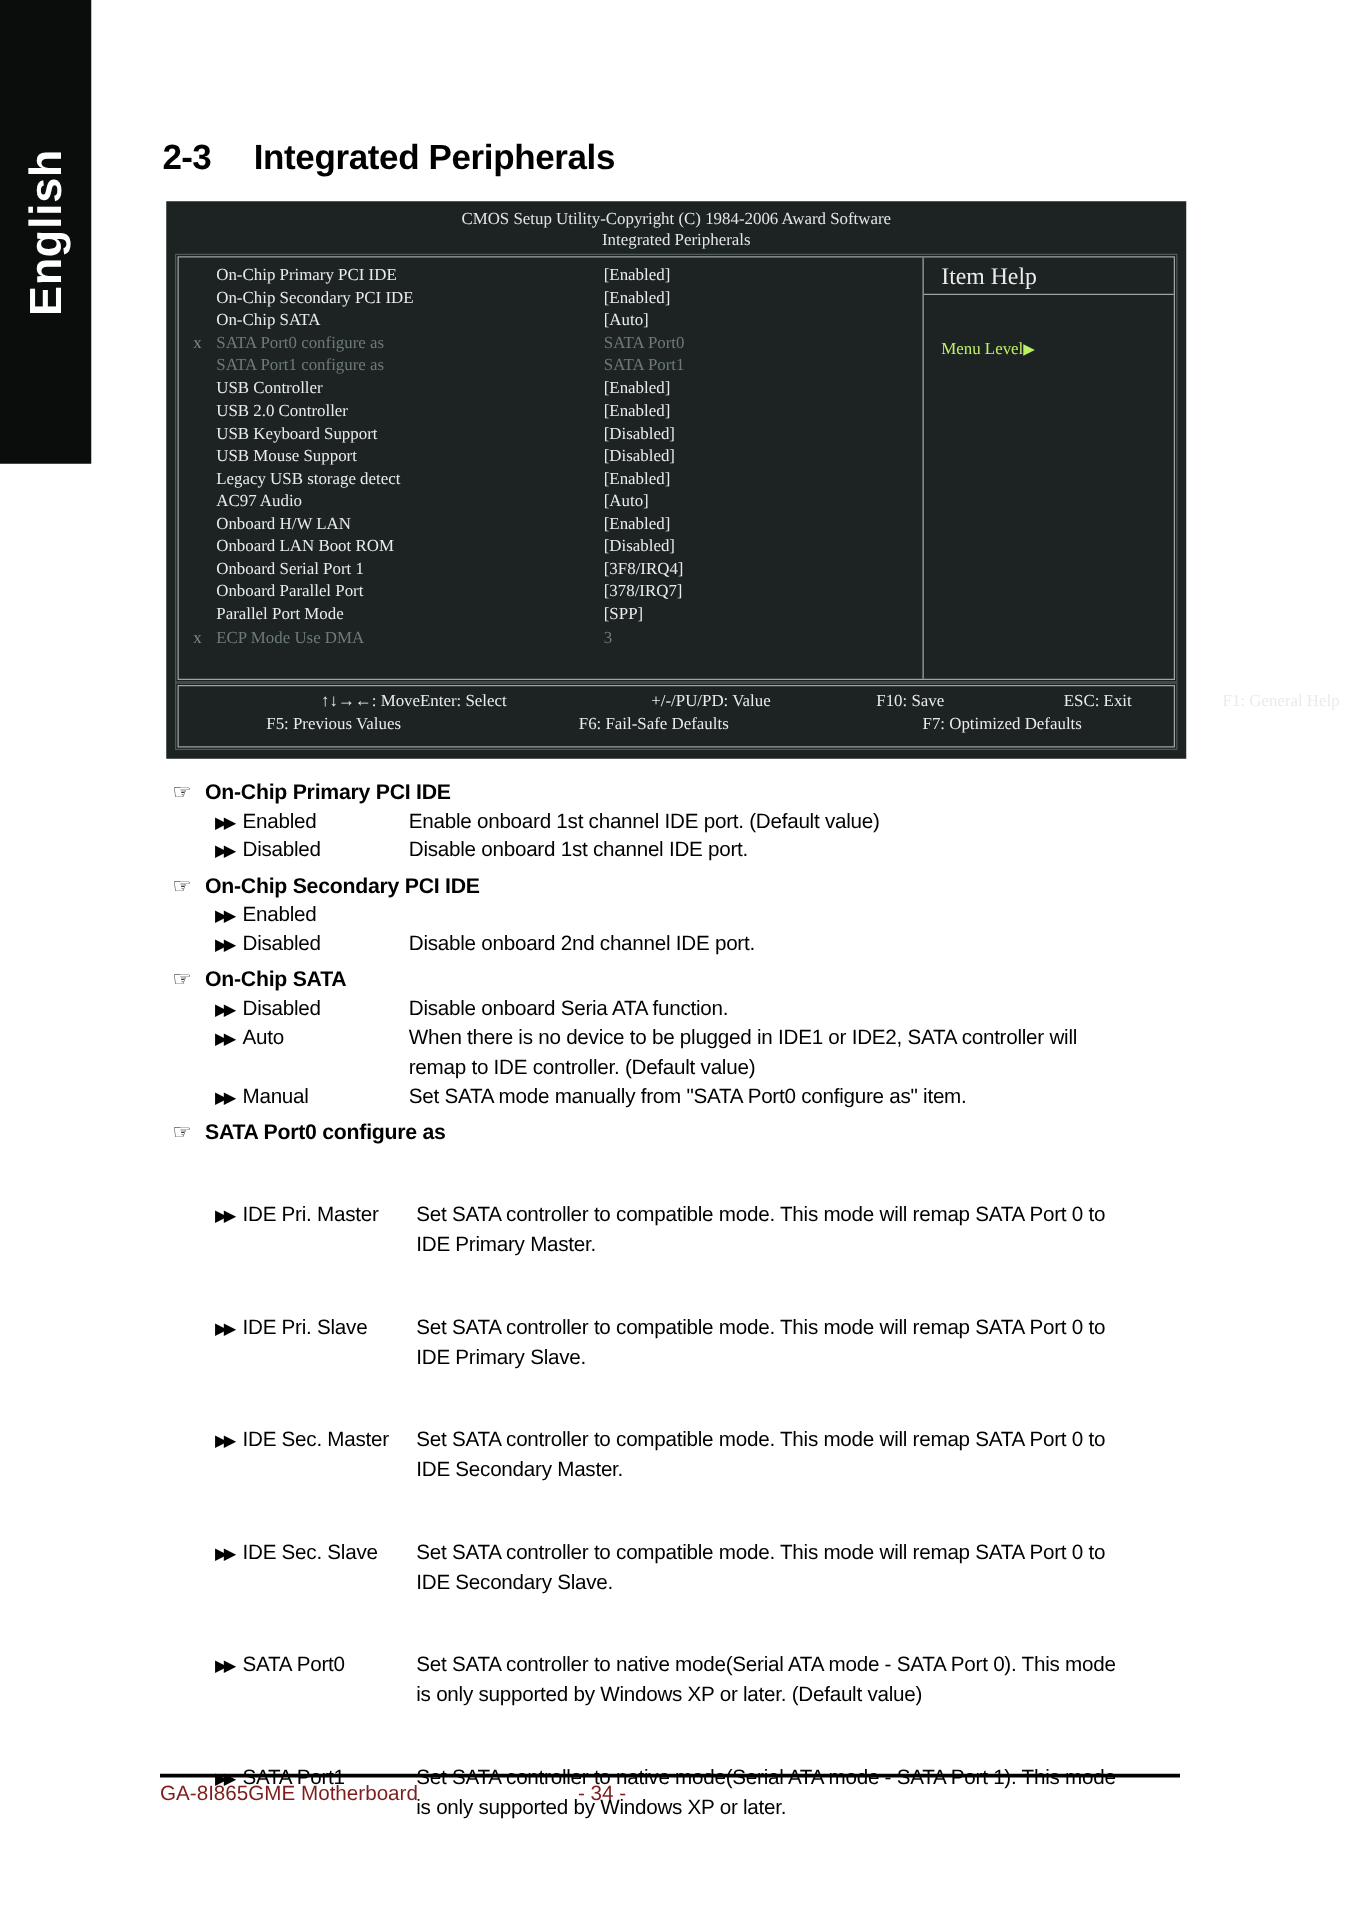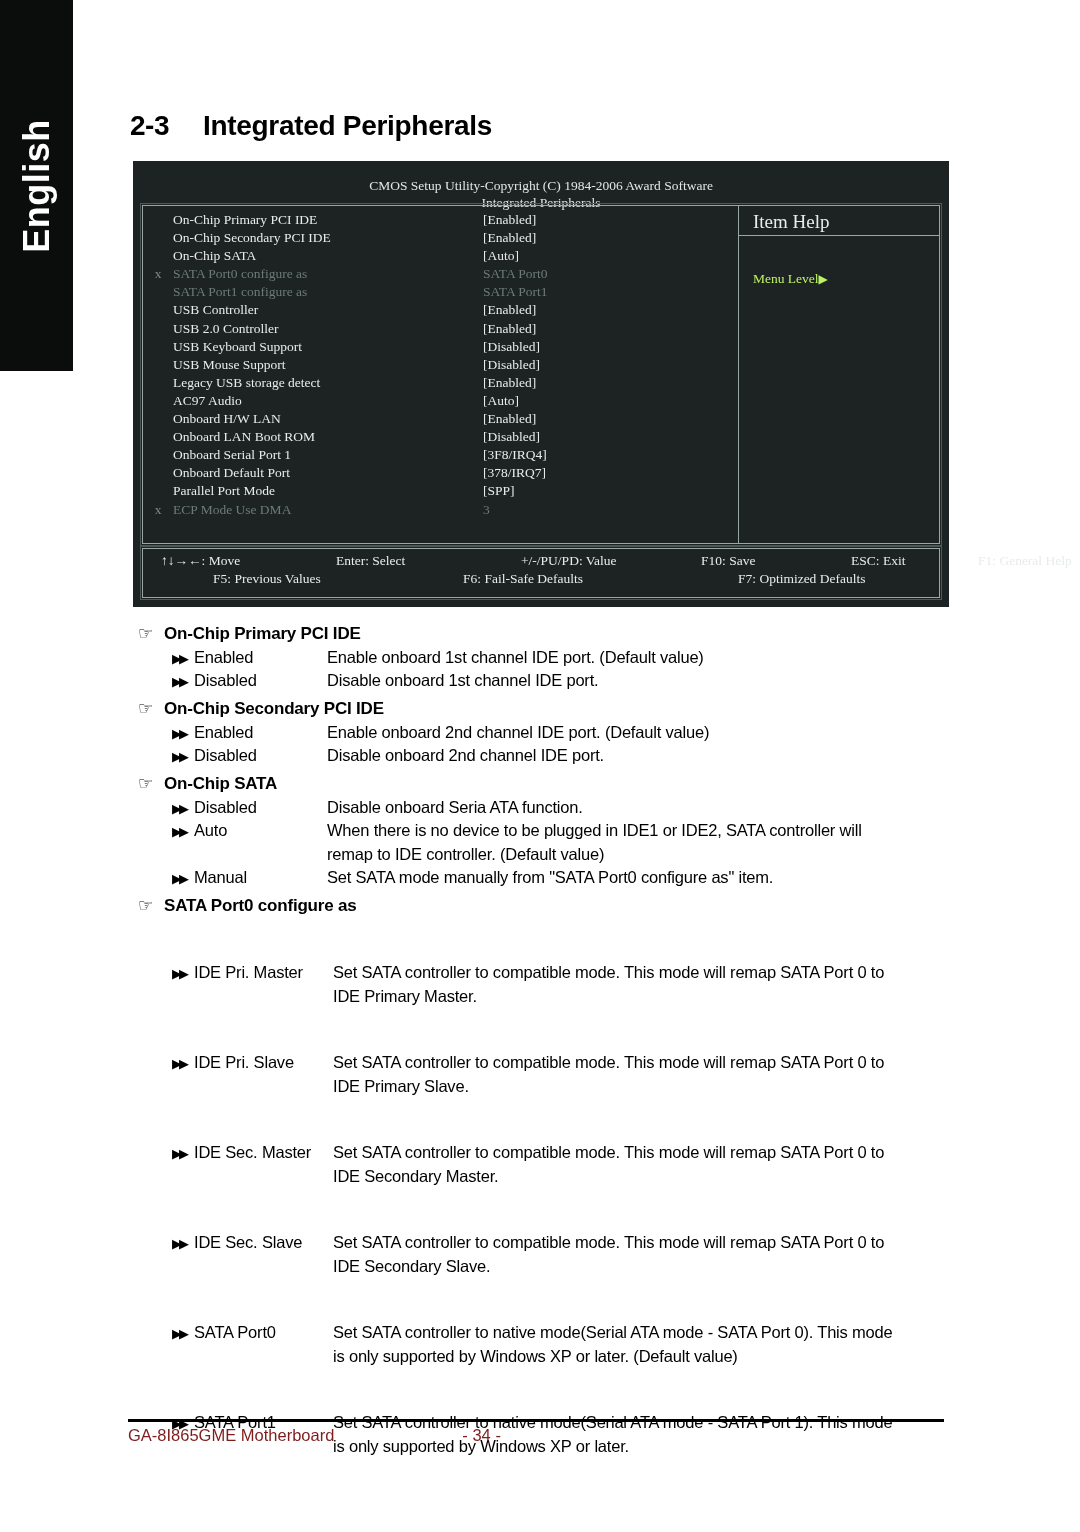--- a/index.html
+++ b/index.html
@@ -70,21 +70,21 @@
   
   .bios {
     position: absolute;
     left: 133px;
     top: 161px;
     width: 816px;
     height: 446px;
     background: #1d2322;
     font-family: "Liberation Serif", serif;
     color: #d8dcda;
-    padding: 11px;
+    padding: 0;
   }
   .bios-head {
     text-align: center;
     padding-top: 5px;
     line-height: 1.28;
     font-size: 13.5px;
     color: #e2e6e4;
   }
   .bios-head .l2 { font-size: 13.5px; }
 
@@ -337,21 +337,21 @@
             <span class="opt-label">Onboard LAN Boot ROM</span>
             <span class="opt-value">[Disabled]</span>
           </div>
           <div class="opt-row">
             <span class="opt-x"></span>
             <span class="opt-label">Onboard Serial Port 1</span>
             <span class="opt-value">[3F8/IRQ4]</span>
           </div>
           <div class="opt-row">
             <span class="opt-x"></span>
-            <span class="opt-label">Onboard Default Port</span>
+            <span class="opt-label">Onboard Parallel Port</span>
             <span class="opt-value">[378/IRQ7]</span>
           </div>
           <div class="opt-row">
             <span class="opt-x"></span>
             <span class="opt-label">Parallel Port Mode</span>
             <span class="opt-value">[SPP]</span>
           </div>
           <div class="opt-row dim">
             <span class="opt-x">x</span>
             <span class="opt-label">ECP Mode Use DMA</span>
@@ -361,21 +361,21 @@
       <div class="bios-right">
         <div class="help-title">Item Help</div>
         <div class="help-body">
           <span>Menu Level</span><span class="menu-level-arrow">▶</span>
         </div>
       </div>
     </div>
 
     <div class="bios-foot">
       <div class="foot-line l1" id="keybar1">
-          <span class="fk" style="width: 175px;">↑↓→←: Move</span>
+          <span class="fk" style="width: 175px; text-align: right;">↑↓→←: Move</span>
           <span class="fk" style="width: 185px;">Enter: Select</span>
           <span class="fk" style="width: 180px;">+/-/PU/PD: Value</span>
           <span class="fk" style="width: 150px;">F10: Save</span>
           <span class="fk" style="width: 127px;">ESC: Exit</span>
           <span class="fk">F1: General Help</span>
         </div>
       <div class="foot-line l2" id="keybar2">
           <span class="fk" style="width: 250px;">F5: Previous Values</span>
           <span class="fk" style="width: 275px;">F6: Fail-Safe Defaults</span>
           <span class="fk">F7: Optimized Defaults</span>
@@ -401,21 +401,20 @@
         </div>
       </div>
       <div class="blk">
         <div class="blk-head">
           <span class="hand">☞</span>
           <span class="title">On-Chip Secondary PCI IDE</span>
         </div>
         <div class="row">
           <span class="arrow">▶▶</span>
           <span class="optname">Enabled</span>
-          <span class="optdesc">Enable onboard 2nd channel IDE port. (Default value)</span>
         </div>
         <div class="row">
           <span class="arrow">▶▶</span>
           <span class="optname">Disabled</span>
           <span class="optdesc">Disable onboard 2nd channel IDE port.</span>
         </div>
       </div>
       <div class="blk">
         <div class="blk-head">
           <span class="hand">☞</span>

